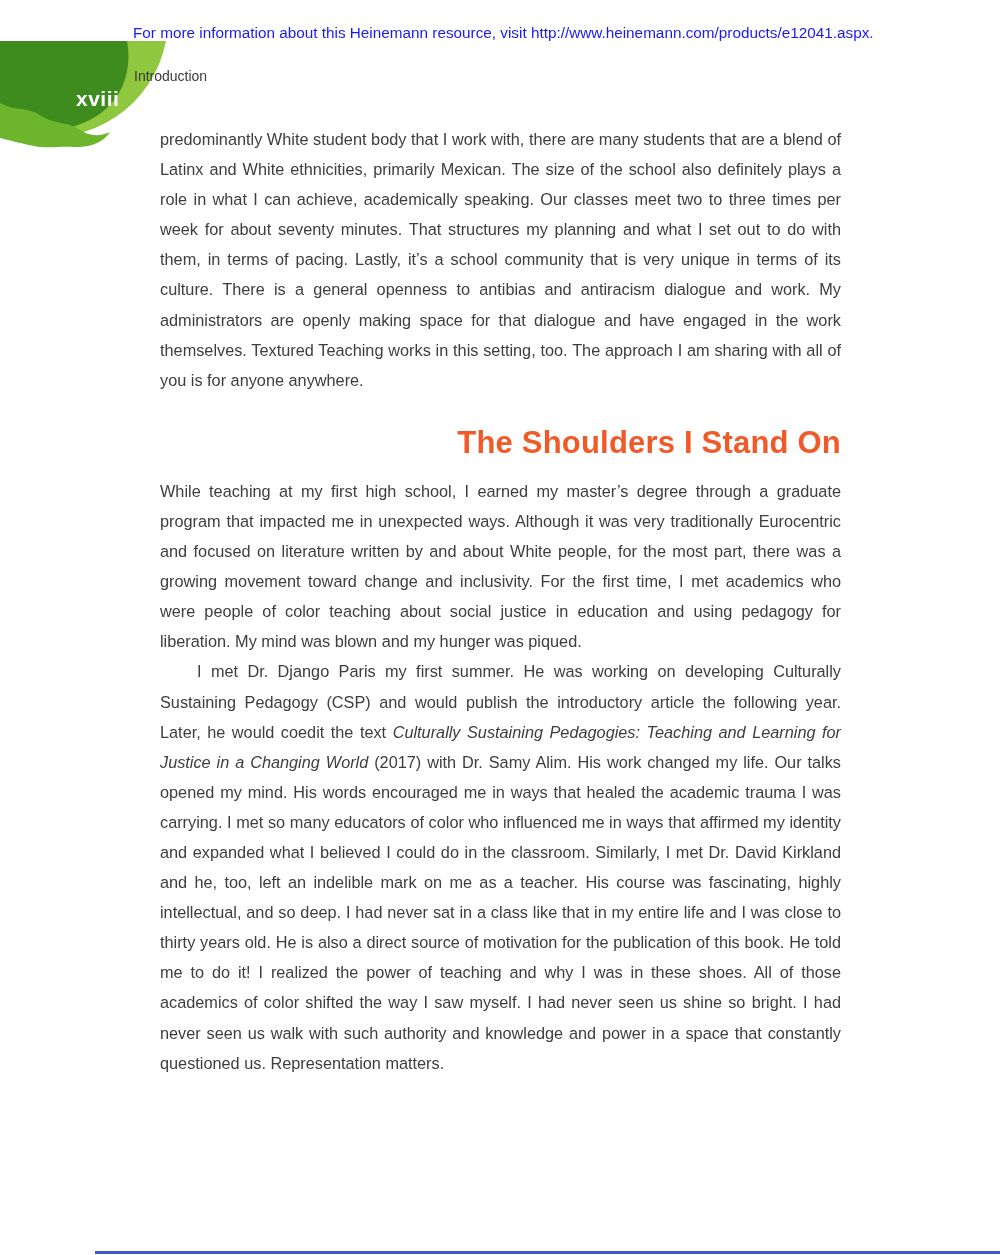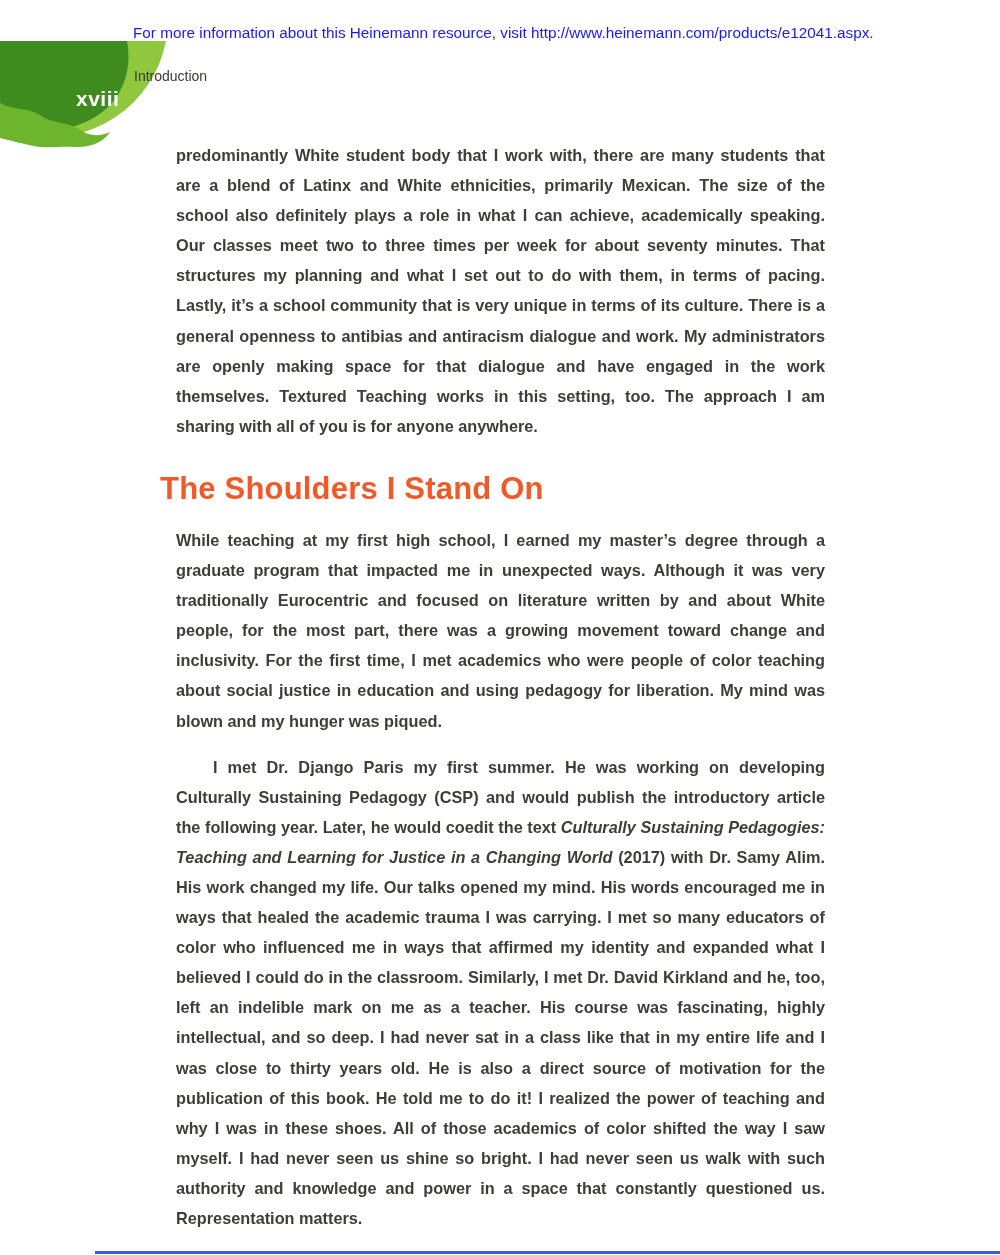--- a/index.html
+++ b/index.html
@@ -29,27 +29,27 @@
   .running-head {
     position: absolute; top: 68px; left: 134px;
     font-size: 14px; color: #3a3a39;
   }
   .content {
     position: absolute; left: 160px; top: 124px; width: 681px;
     color: #3d3d3c;
     font-size: 16.3px; line-height: 30.1px;
     text-align: justify;
   }
-  .content p { margin: 16px; font-weight: bold; }
+  .content p { margin: 0; }
   .content p.indent { text-indent: 37px; }
   .section-heading {
     color: #f05a28;
     font-size: 31px; line-height: 40px; font-weight: bold;
     margin: 28px 0 13px 0;
-    text-align: left;
+    text-align: right;
     letter-spacing: 0.2px;
   }
   .bottom-rule {
     position: absolute; left: 95px; right: 0; bottom: 1px;
     height: 3px; background: #3c59d1;
   }
 </style>
 </head>
 <body>
 

